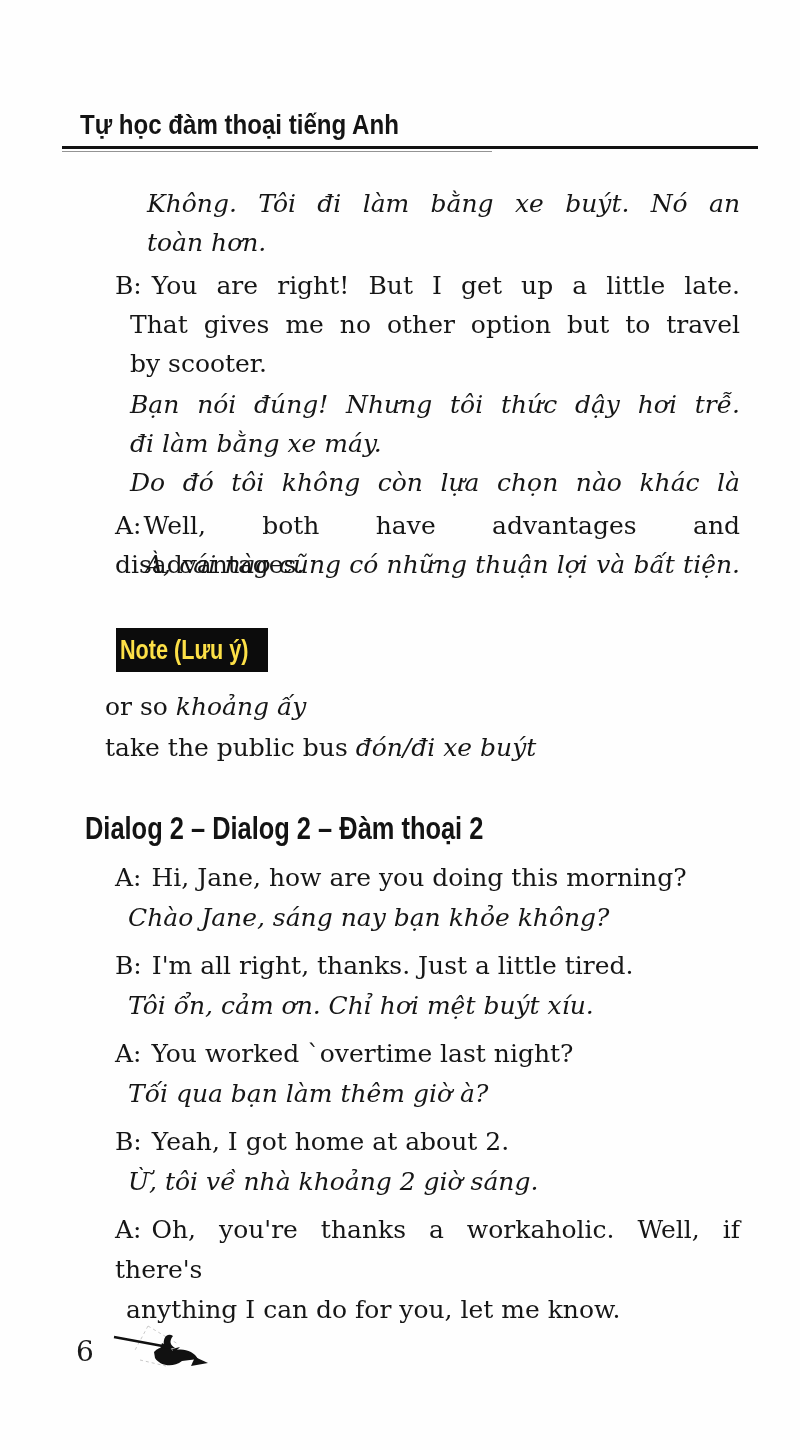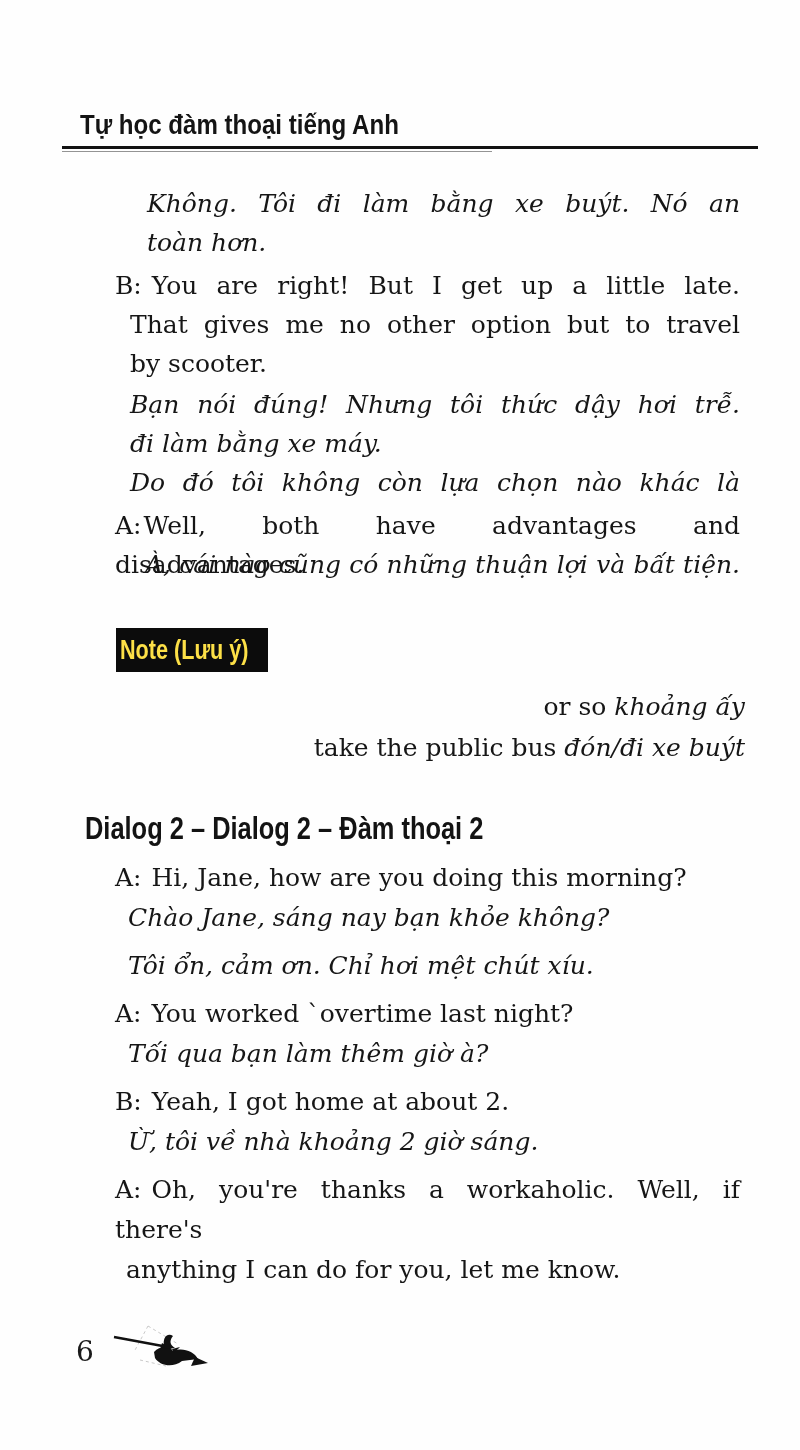--- a/index.html
+++ b/index.html
@@ -46,21 +46,21 @@
   
   .note-badge{
     position:absolute;left:116px;top:628px;
     width:152px;height:44px;
     background:#0c0c0c;color:#fde047;
     font-family:"Liberation Sans", sans-serif;font-weight:bold;
     font-size:27px;line-height:44px;
     white-space:nowrap;
   }
   .note-badge .squeeze{display:inline-block;transform:scaleX(.8);transform-origin:left center;padding-left:5px;}
-  .note-lines{position:absolute;left:105px;top:686px;width:640px;font-size:25px;line-height:41px;text-align:right;}
+  .note-lines{position:absolute;left:105px;top:686px;width:640px;font-size:25px;line-height:41px;}
   
   .dlg-heading{
     position:absolute;left:85px;top:812px;
     font-family:"Liberation Sans", sans-serif;font-weight:bold;
     font-size:31px;line-height:34px;color:#131313;
     white-space:nowrap;
   }
   .dlg-heading .squeeze{display:inline-block;transform:scaleX(.82);transform-origin:left center;}
   
   .page-number{
@@ -119,21 +119,22 @@
   </div>
 
   <div class="grp d2" style="top:858px;">
 
     <div class="entry">
       <div class="line"><span class="spk">A:</span><span>Hi, Jane, how are you doing this morning?</span></div>
       <div class="line i cont2">Chào Jane, sáng nay bạn khỏe không?</div>
     </div>
 
     <div class="entry">
-      <div class="line i cont2">Tôi ổn, cảm ơn. Chỉ hơi mệt chút xíu.</div>
+      <div class="line"><span class="spk">B:</span><span>I'm all right, thanks. Just a little tired.</span></div>
+      <div class="line i cont2">Tôi ổn, cảm ơn. Chỉ hơi mệt buýt xíu.</div>
     </div>
 
     <div class="entry">
       <div class="line"><span class="spk">A:</span><span>You worked ˋovertime last night?</span></div>
       <div class="line i cont2">Tối qua bạn làm thêm giờ à?</div>
     </div>
 
     <div class="entry">
       <div class="line"><span class="spk">B:</span><span>Yeah, I got home at about 2.</span></div>
       <div class="line i cont2">Ừ, tôi về nhà khoảng 2 giờ sáng.</div>

